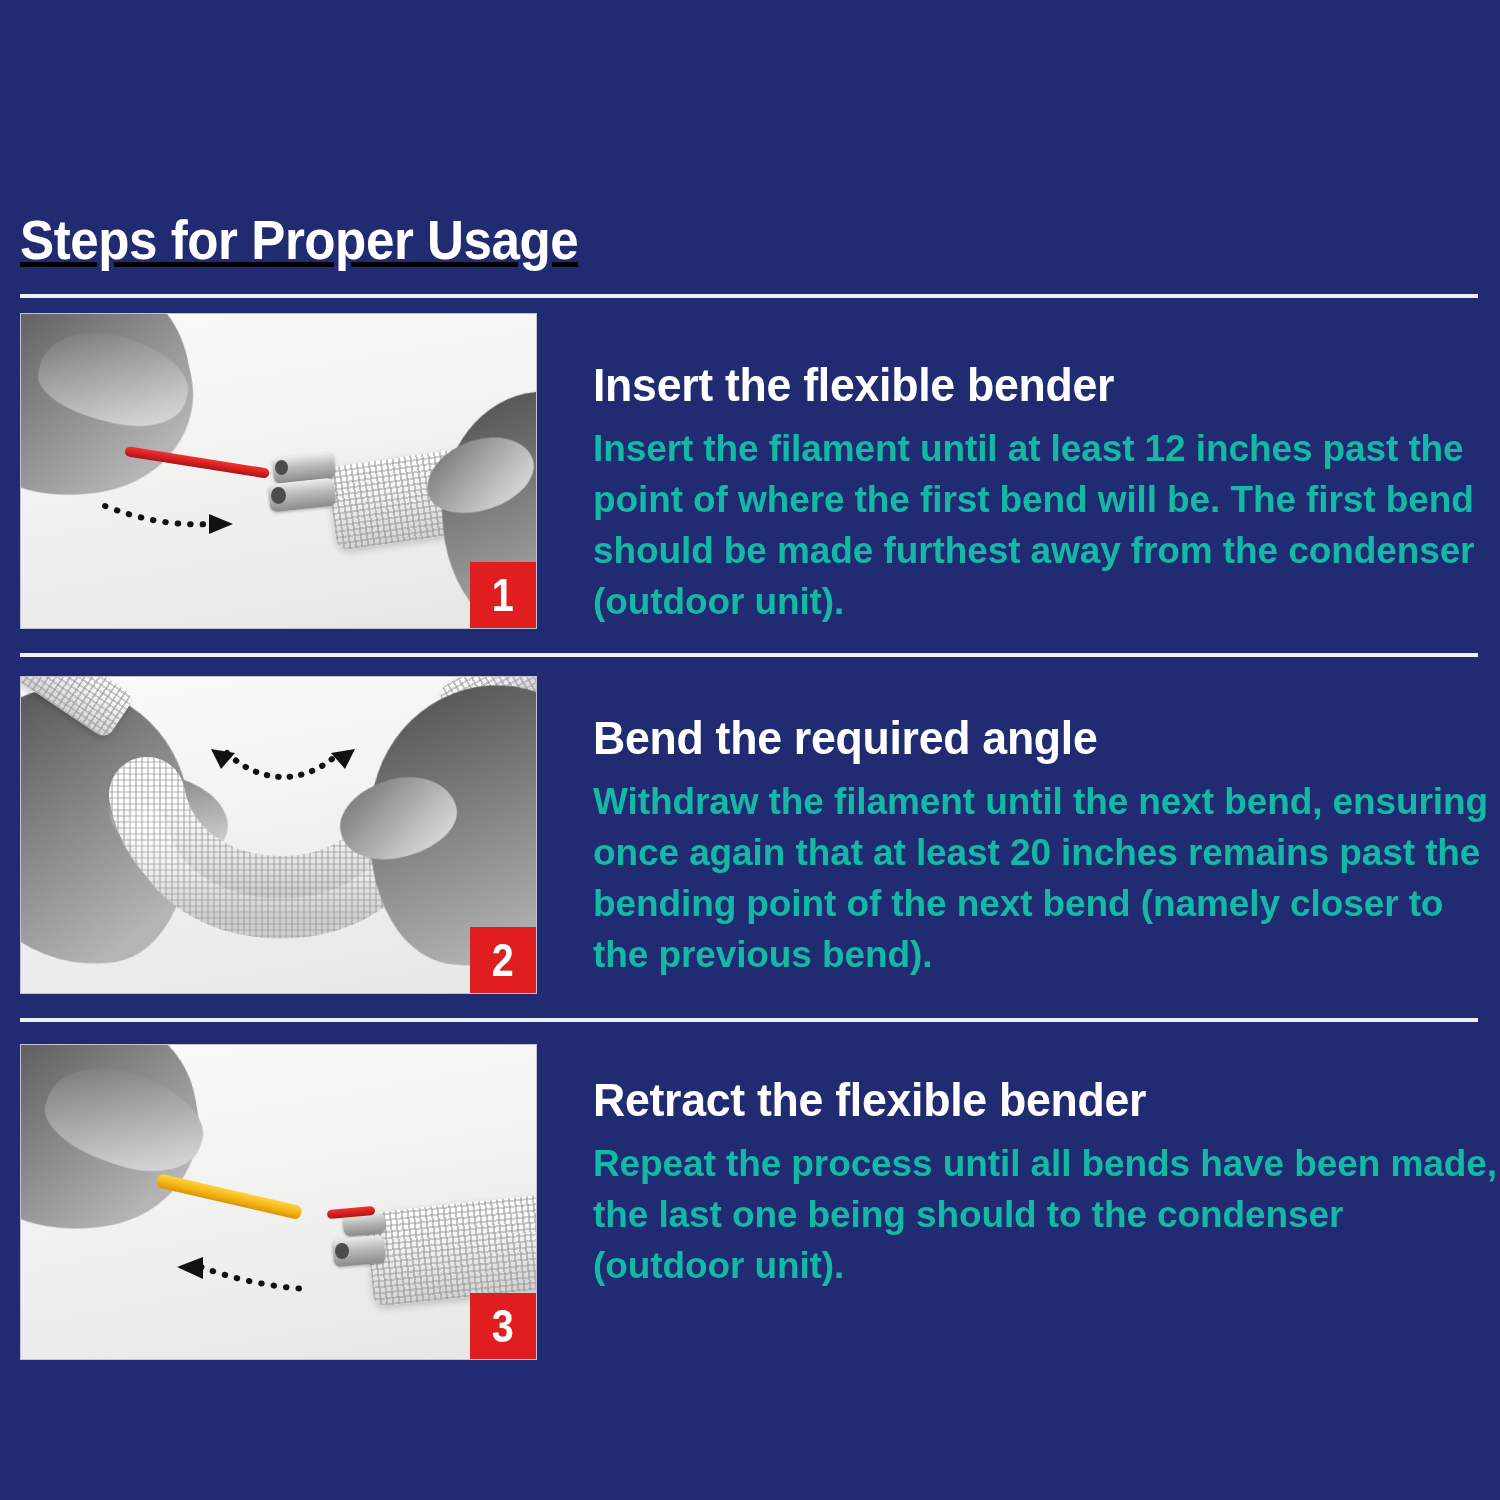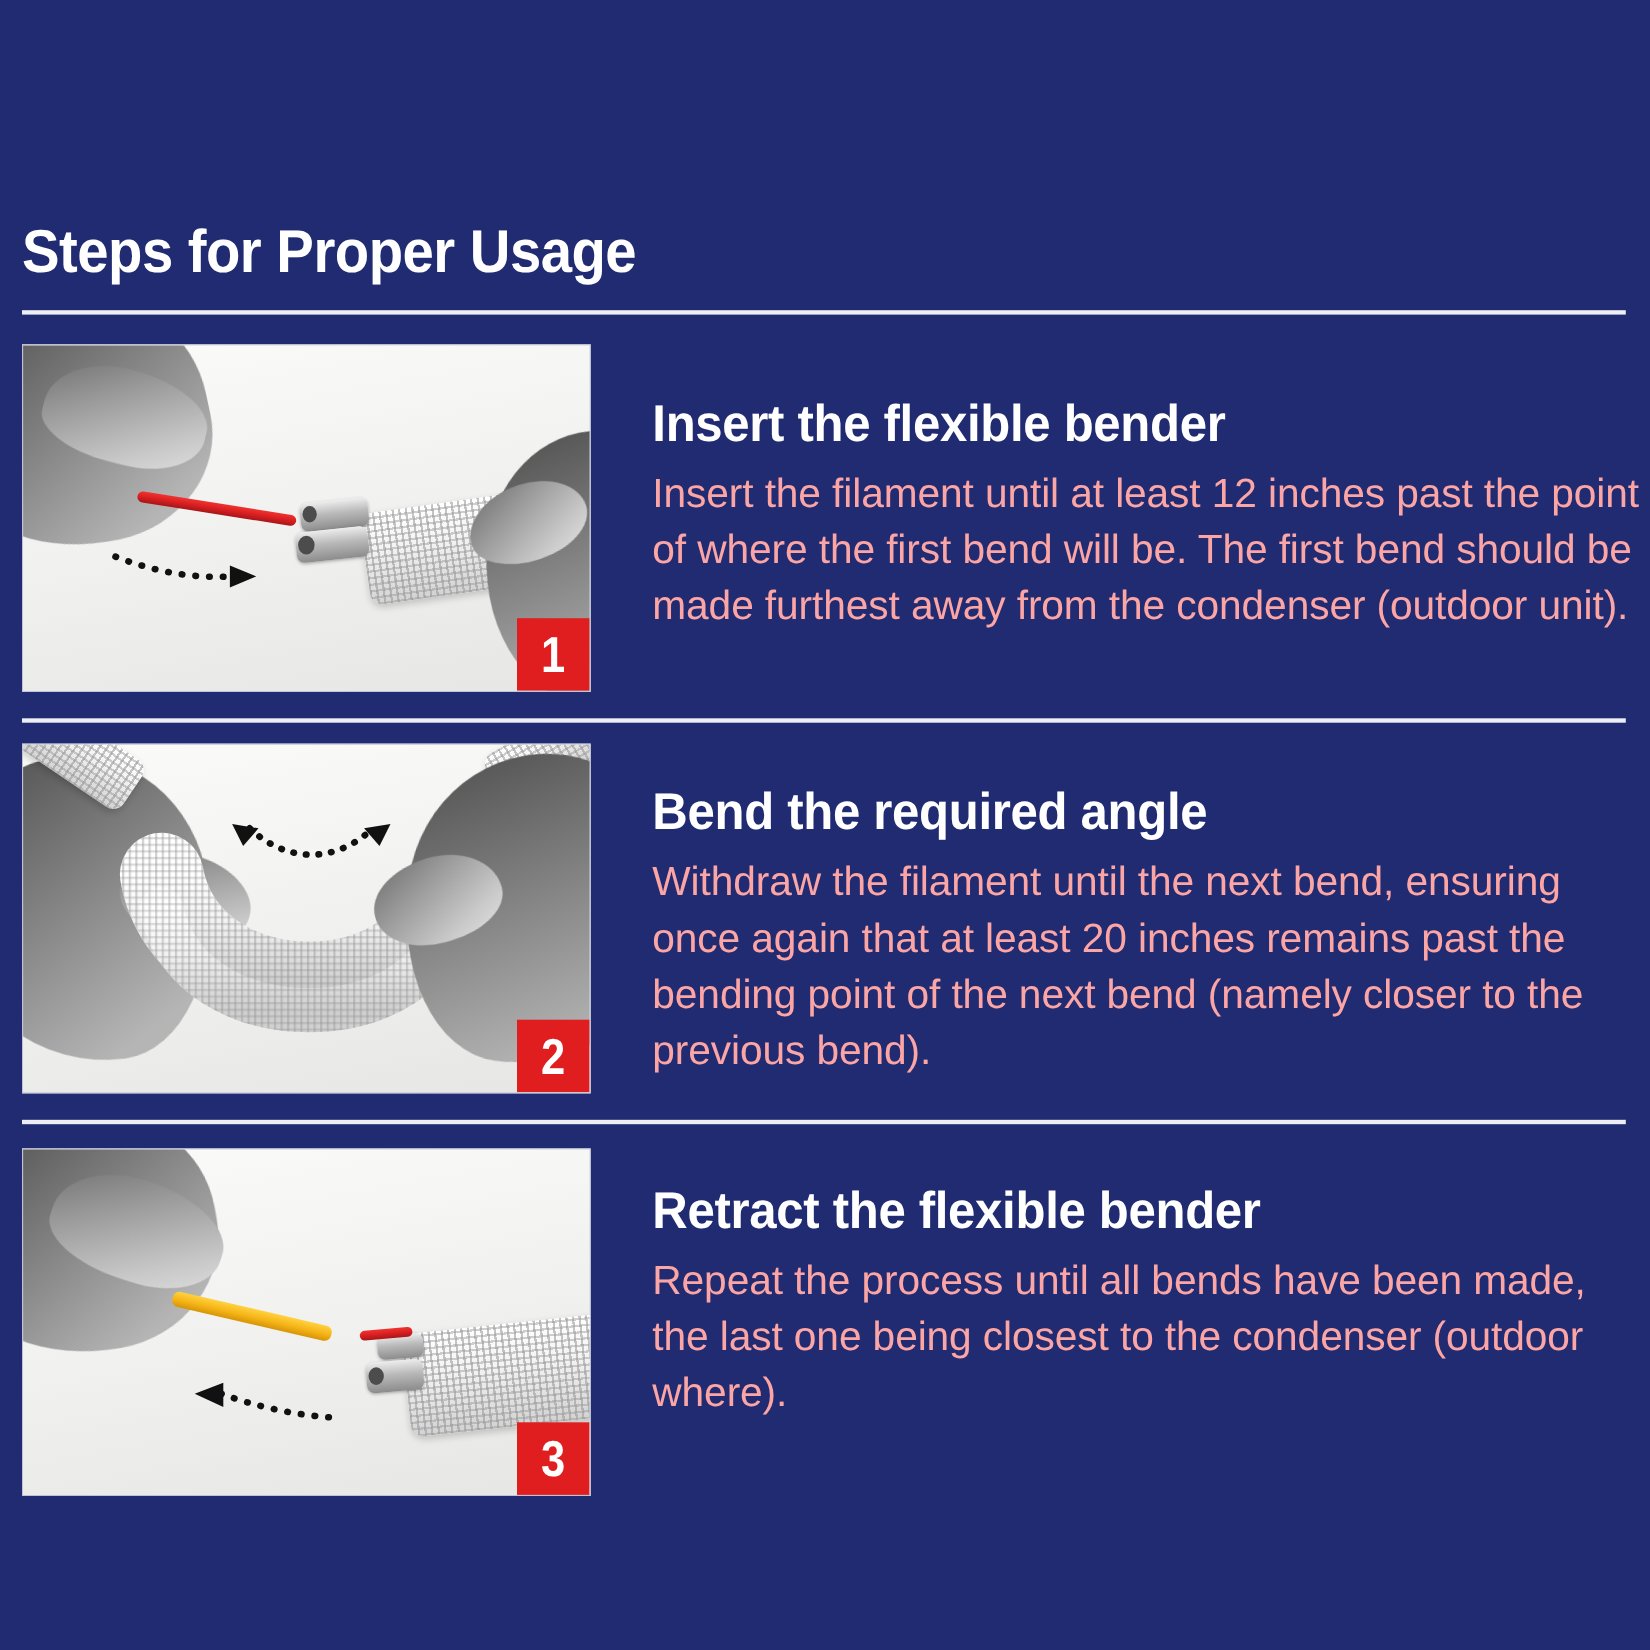--- a/index.html
+++ b/index.html
@@ -20,22 +20,23 @@
     width: 1500px;
     height: 1500px;
     background: #212B72;
     box-sizing: border-box;
   }
 
   
   .title-block {
     position: absolute;
     left: 20px;
-    top: 196px;
+    top: 208px;
     width: 1458px;
+    text-decoration: underline;
   }
   .page-title {
     font-size: 55px;
     font-weight: bold;
     color: #FFFFFF;
     letter-spacing: -0.5px;
     line-height: 64px;
     margin: 0;
     transform: scaleX(0.93);
     transform-origin: left center;
@@ -167,22 +168,22 @@
     color: #FFFFFF;
     line-height: 56px;
     letter-spacing: -0.3px;
     transform: scaleX(0.95);
     transform-origin: left top;
     white-space: nowrap;
   }
   .step-body {
     margin: 10px 0 0 0;
     font-size: 37px;
-    font-weight: normal;
-    color: #fca5a5;
+    font-weight: bold;
+    color: #14b8a6;
     line-height: 51px;
     letter-spacing: -0.1px;
   }
   .s1 .step-text { top: 44px; }
   .s2 .step-text { top: 34px; }
   .s3 .step-text { top: 28px; }
 </style>
 </head>
 <body>
 
@@ -333,17 +334,17 @@
         </svg>
       </div>
 
       <div class="badge">
         <span>3</span>
       </div>
     </div>
 
     <div class="step-text">
       <h2 class="step-heading">Retract the flexible bender</h2>
-      <p class="step-body">Repeat the process until all bends have been made, the last one being closest to the condenser (outdoor where).</p>
+      <p class="step-body">Repeat the process until all bends have been made, the last one being should to the condenser (outdoor unit).</p>
     </div>
   </div>
 
 </div>
 
 </body></html>

